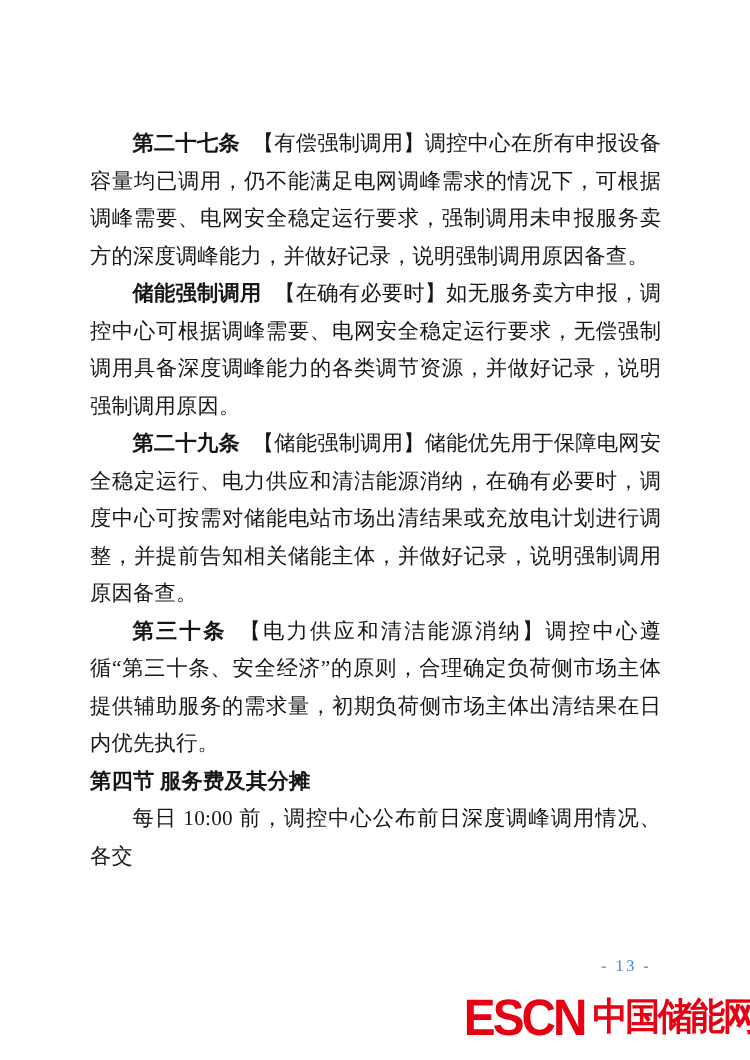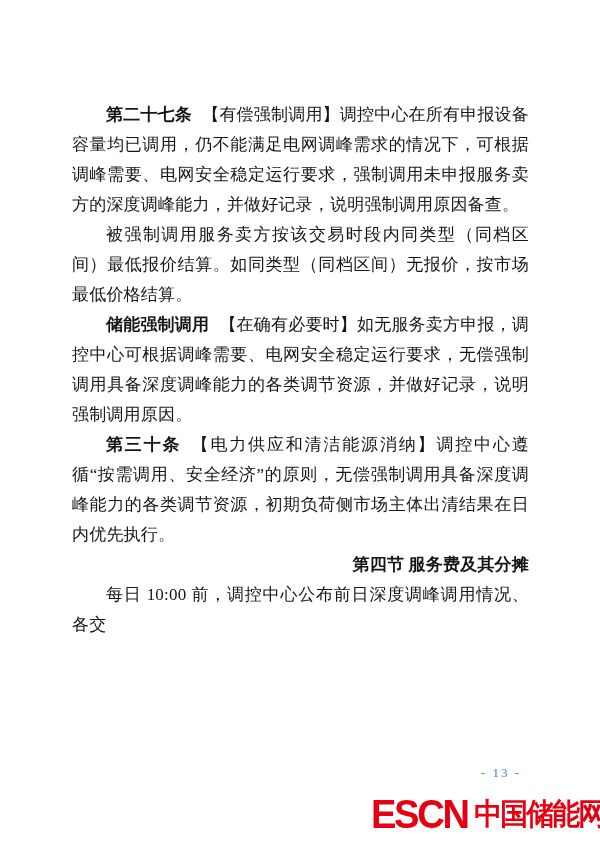--- a/index.html
+++ b/index.html
@@ -35,21 +35,21 @@
   .art-num {
     font-weight: 700;
     margin-right: 0.6em;
   }
   .art-title {
     font-weight: 400;
   }
   .section-heading {
     margin: 0;
     text-indent: 0;
-    text-align: right;
+    text-align: left;
     font-weight: 700;
     line-height: 30px;
   }
   .pageno {
     position: absolute;
     top: 765px;
     right: 79px;
     font-size: 13px;
     letter-spacing: 2px;
     color: #3b82f6;
@@ -83,26 +83,26 @@
 </style>
 </head>
 <body>
 
 <div class="page">
 
   <div class="doc">
 
     <p class="para"><span class="art-num">第二十七条</span><span class="art-title">【有偿强制调用】</span><span>调控中心在所有申报设备容量均已调用，仍不能满足电网调峰需求的情况下，可根据调峰需要、电网安全稳定运行要求，强制调用未申报服务卖方的深度调峰能力，并做好记录，说明强制调用原因备查。</span></p>
 
-    <p class="para"><span>被强制调用服务卖方按该交易时段内同类型（同档区间）最低报价结算。如同类型（同档区间）无报价，按市场最低价格结算。</span></p>
 
     <p class="para"><span class="art-num">储能强制调用</span><span class="art-title">【在确有必要时】</span><span>如无服务卖方申报，调控中心可根据调峰需要、电网安全稳定运行要求，无偿强制调用具备深度调峰能力的各类调节资源，并做好记录，说明强制调用原因。</span></p>
 
+    <p class="para"><span class="art-num">第二十九条</span><span class="art-title">【储能强制调用】</span><span>储能优先用于保障电网安全稳定运行、电力供应和清洁能源消纳，在确有必要时，调度中心可按需对储能电站市场出清结果或充放电计划进行调整，并提前告知相关储能主体，并做好记录，说明强制调用原因备查。</span></p>
 
-    <p class="para"><span class="art-num">第三十条</span><span class="art-title">【电力供应和清洁能源消纳】</span><span>调控中心遵循“按需调用、安全经济”的原则，无偿强制调用具备深度调峰能力的各类调节资源，初期负荷侧市场主体出清结果在日内优先执行。</span></p>
+    <p class="para"><span class="art-num">第三十条</span><span class="art-title">【电力供应和清洁能源消纳】</span><span>调控中心遵循“第三十条、安全经济”的原则，合理确定负荷侧市场主体提供辅助服务的需求量，初期负荷侧市场主体出清结果在日内优先执行。</span></p>
 
     <p class="section-heading">第四节 服务费及其分摊</p>
 
 
     <p class="para"><span>每日 10:00 前，调控中心公布前日深度调峰调用情况、各交</span></p>
 
   </div>
 
   <div class="pageno">- 13 -</div>
 

